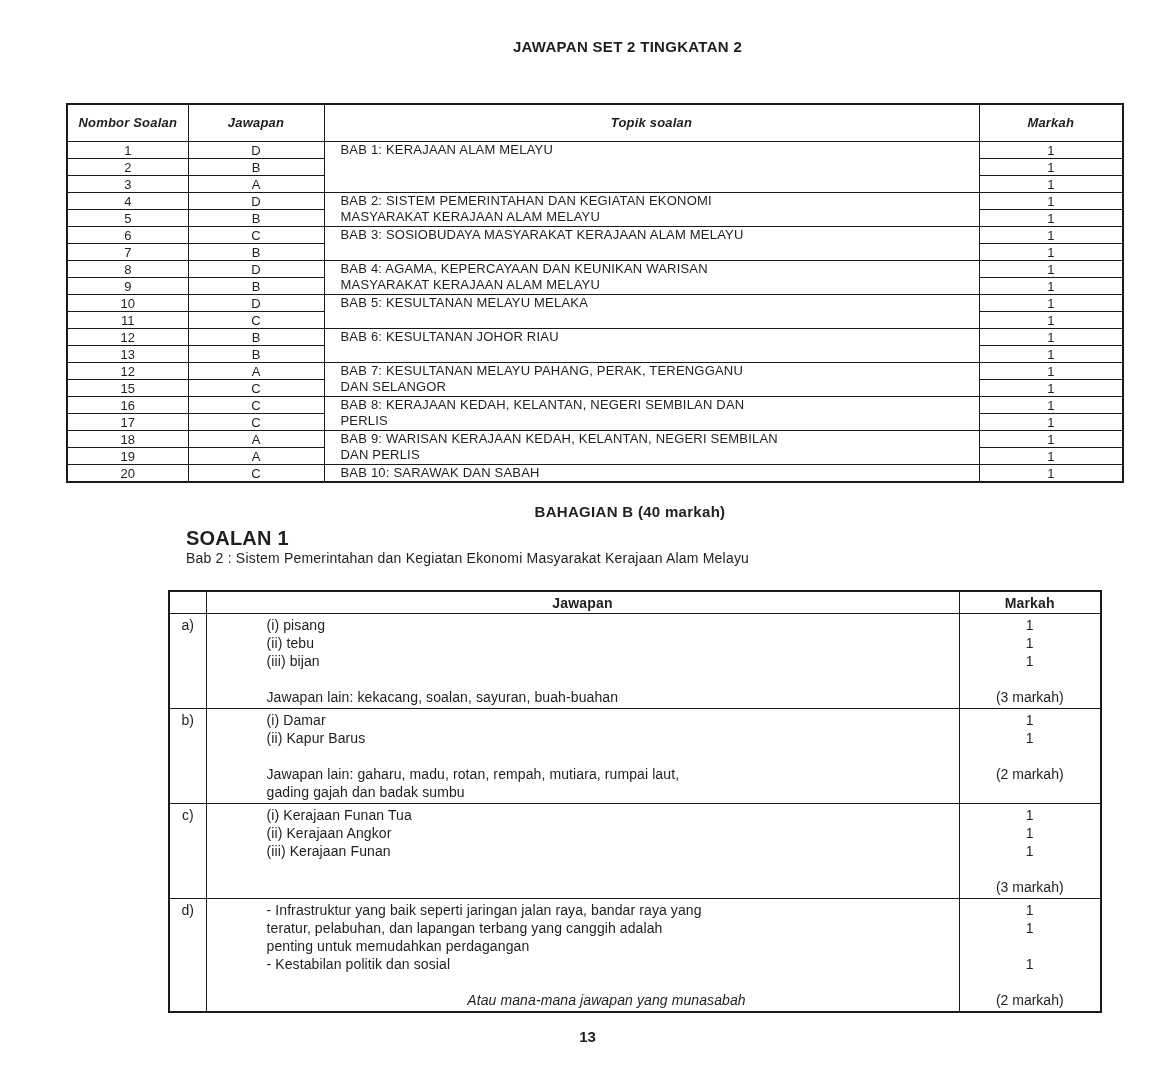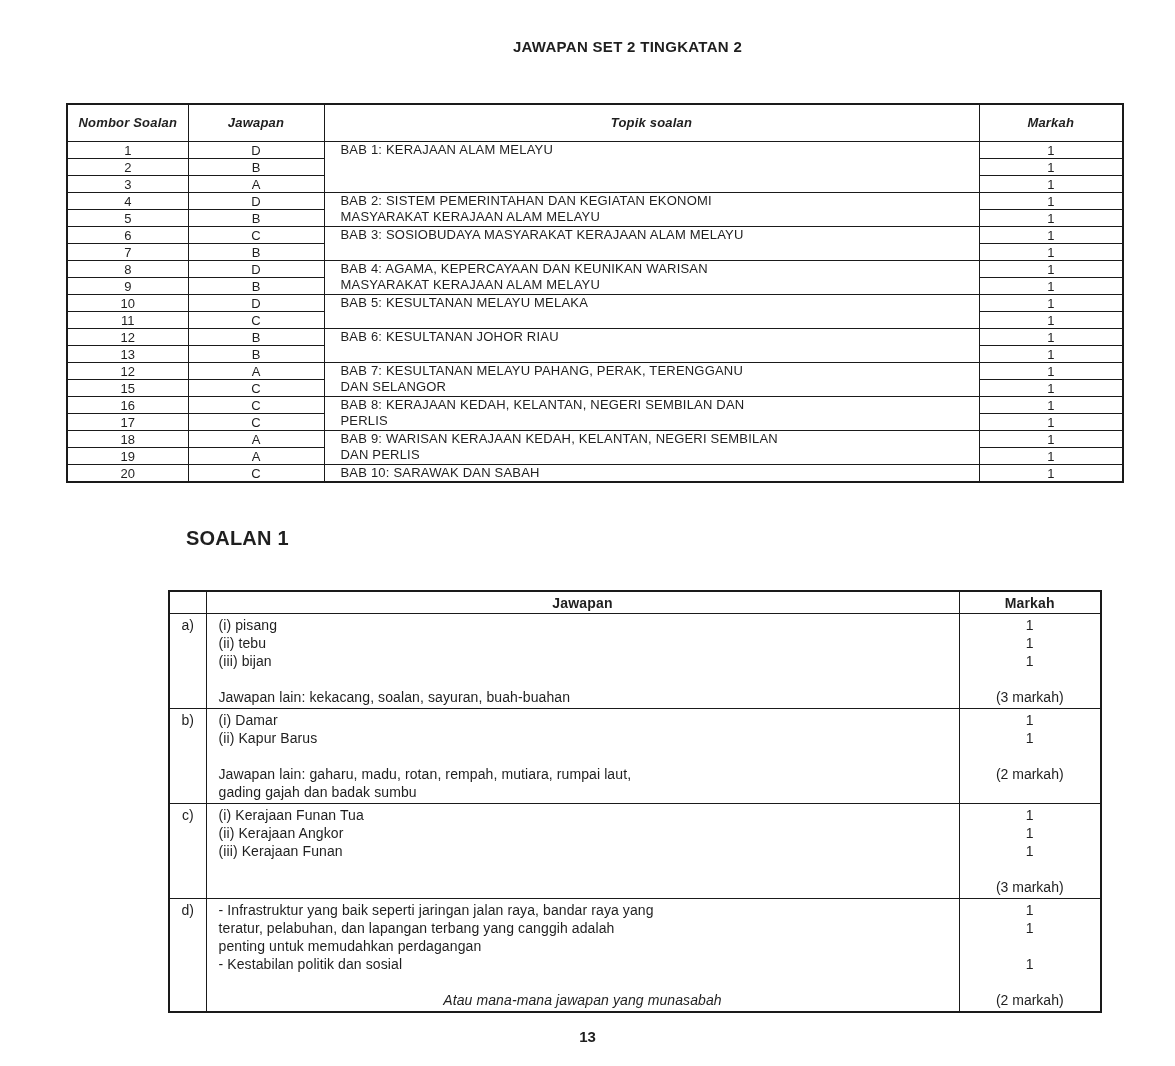--- a/index.html
+++ b/index.html
@@ -72,21 +72,21 @@
     height:21px; padding:0 4px;
     letter-spacing:.2px;
     vertical-align:middle;
   }
   .tb td {
     border:1px solid #1a1a1a;
     vertical-align:top;
     padding:2px 0;
   }
   .tb .label-cell { text-align:center; padding-top:3px; }
-  .tb-line  { line-height:18px; min-height:18px; padding:0 12px; letter-spacing:.1px; white-space:nowrap; overflow:hidden; }
+  .tb-line  { line-height:18px; min-height:18px; padding:0 12px; letter-spacing:.1px; white-space:nowrap; overflow:hidden;margin-left:48px; }
   .mark-line { line-height:18px; min-height:18px; text-align:center; }
   .italic { font-style:italic;text-align:center; }
   .page-number {
     position:absolute; left:0; width:100%; top:1028px;
     text-align:center; font-weight:bold; font-size:15px;
   }
 </style>
 </head>
 <body>
 
@@ -239,21 +239,23 @@
       <td class="c">20</td>
       <td class="c">C</td>
       <td class="topic">
             <div class="tline">BAB 10: SARAWAK DAN SABAH</div>
           </td>
       <td class="c">1</td>
     </tr>
   </tbody>
     </table>
 
+  <div class="center-line section-b-heading">BAHAGIAN B (40 markah)</div>
   <div class="soalan-title">SOALAN 1</div>
+  <div class="soalan-subtitle">Bab 2 : Sistem Pemerintahan dan Kegiatan Ekonomi Masyarakat Kerajaan Alam Melayu</div>
 
   <table class="tb">
     <colgroup>
       <col style="width:37px">
         <col style="width:753px">
         <col style="width:142px">
     </colgroup>
     <tbody>
         <tr>
       <th></th>

